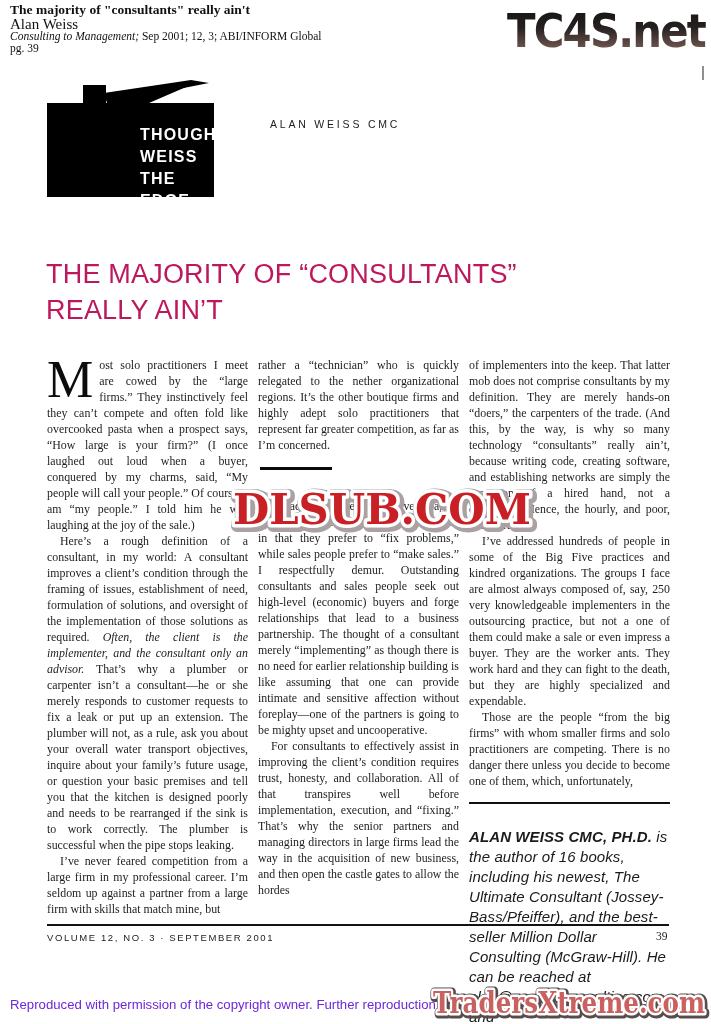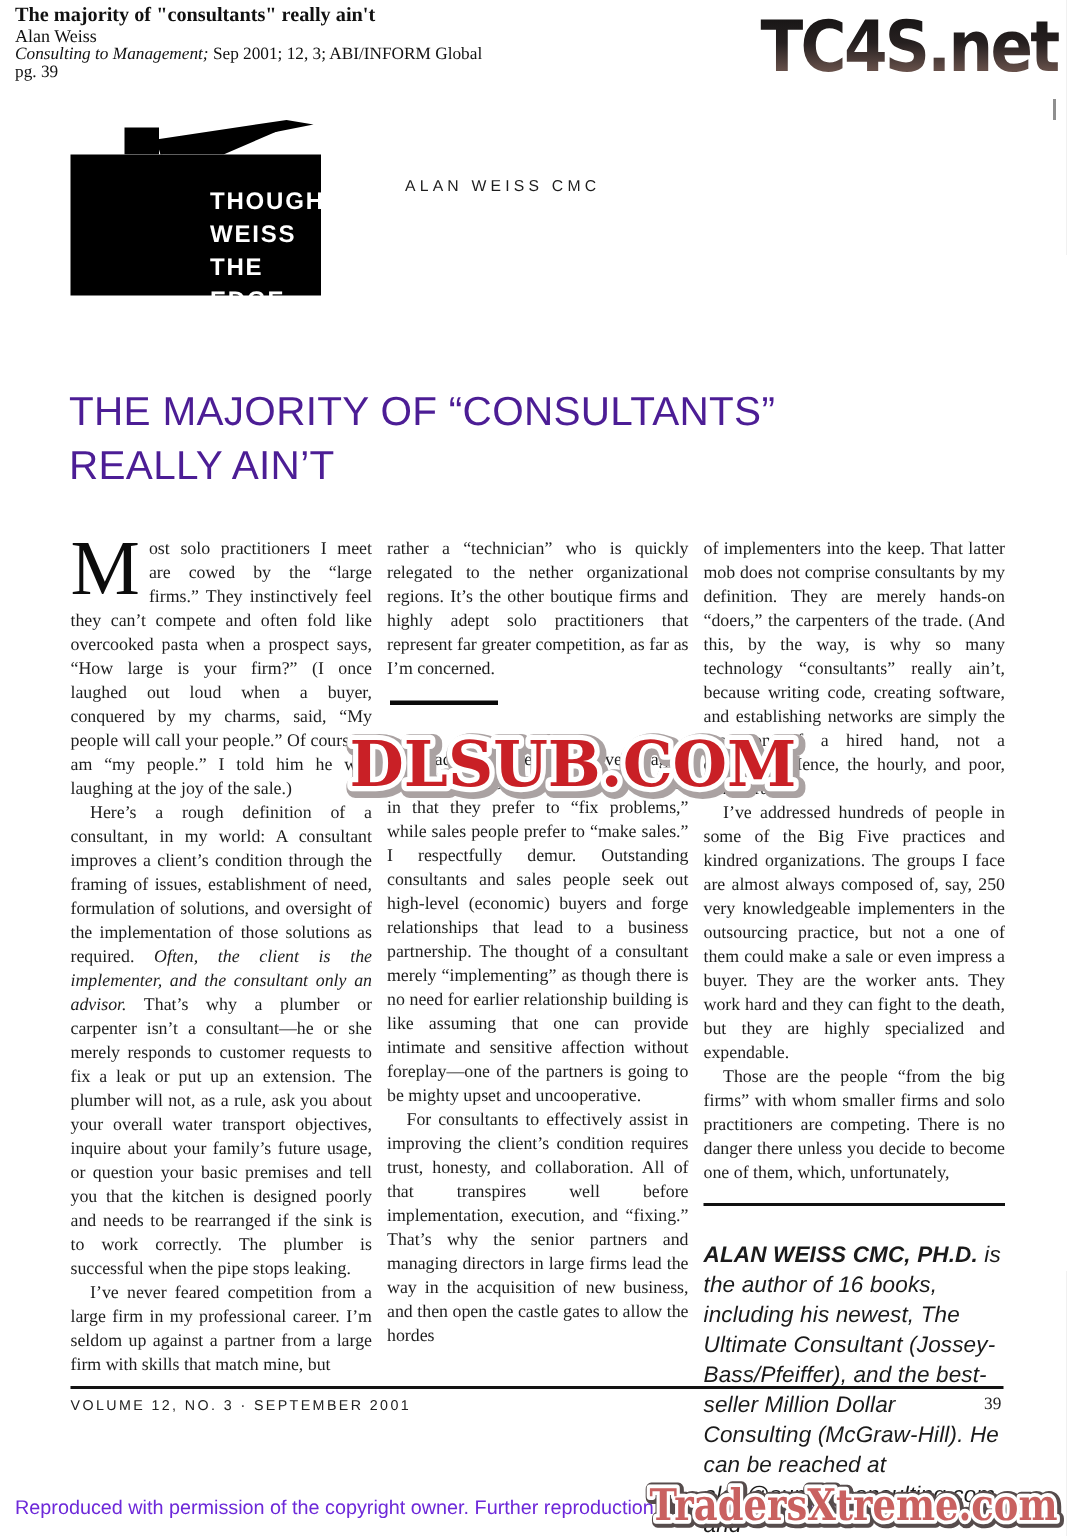--- a/index.html
+++ b/index.html
@@ -2,21 +2,21 @@
 <html><head>
 <meta charset="utf-8">
 <style>
   html,body{margin:0;padding:0;background:#e8e8e8;}
   .page{position:relative;width:711px;height:1024px;background:#ffffff;overflow:hidden;
         font-family:"Liberation Serif", serif;}
 
   
   .pq-header{position:absolute;left:10px;top:3px;color:#111;}
   .pq-title{font-size:13.5px;font-weight:bold;line-height:14px;}
-  .pq-author{font-size:12px;line-height:12px;margin-top:1px;}
+  .pq-author{font-size:15px;line-height:12px;margin-top:1px;}
   .pq-source{font-size:11.5px;line-height:12px;}
   .pq-source .ital{font-style:italic;}
   .pq-page{font-size:11.5px;line-height:12px;}
 
   
   .wm{position:absolute;pointer-events:none;}
   #wm-top{left:503px;top:1px;}
   #wm-mid{left:222px;top:477px;}
   #wm-bot{left:427px;top:983px;}
 
@@ -26,21 +26,21 @@
   .logo-flag{position:absolute;left:47px;top:80px;}
   .logo-box{position:absolute;left:47px;top:103px;width:167px;height:94px;background:#000;
             box-sizing:border-box;padding:21px 0 0 93px;}
   .logo-box .line{color:#fff;font-family:"Liberation Sans",sans-serif;font-weight:bold;
             font-size:16px;line-height:22px;letter-spacing:1.2px;}
   .byline{position:absolute;left:270px;top:118px;font-family:"Liberation Sans",sans-serif;
           font-size:10.5px;letter-spacing:2.8px;color:#1c1c1c;}
 
   
   .art-title{position:absolute;left:46px;top:256px;font-family:"Liberation Sans",sans-serif;
-             font-size:27px;line-height:36px;letter-spacing:0.2px;color:#4c1d95;font-weight:400;}
+             font-size:27px;line-height:36px;letter-spacing:0.2px;color:#be185d;font-weight:400;}
 
   
   .col{position:absolute;top:357px;width:201px;}
   #col1{left:47px;} #col2{left:258px;} #col3{left:469px;}
   .col p{margin:0;text-align:justify;font-size:11.9px;line-height:16px;color:#1d1d1d;}
   .col p.indent{text-indent:13px;}
   .col i{font-style:italic;}
   .dropcap{float:left;font-size:52px;line-height:42px;padding:2px 6px 0 0;color:#0c0c0c;}
   .section-rule{width:72px;height:3px;background:#0a0a0a;margin:14px 0 0 2px;}
   .gap{width:100%;}

